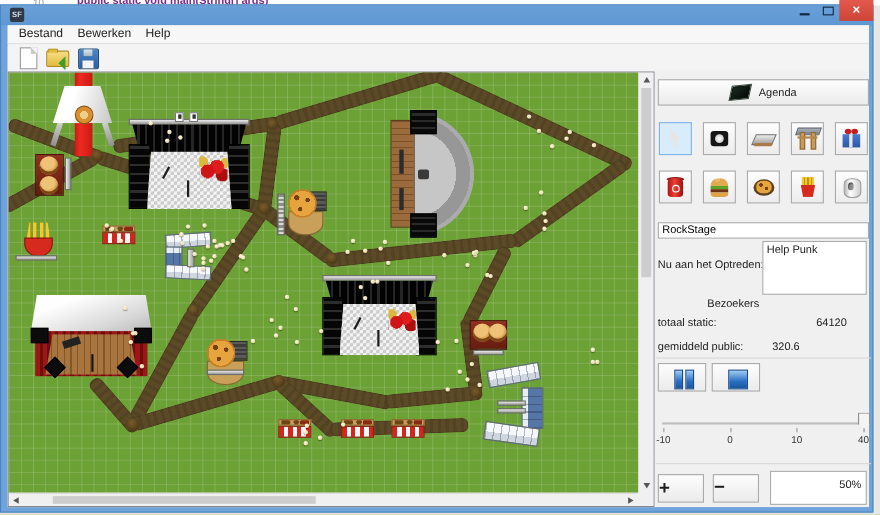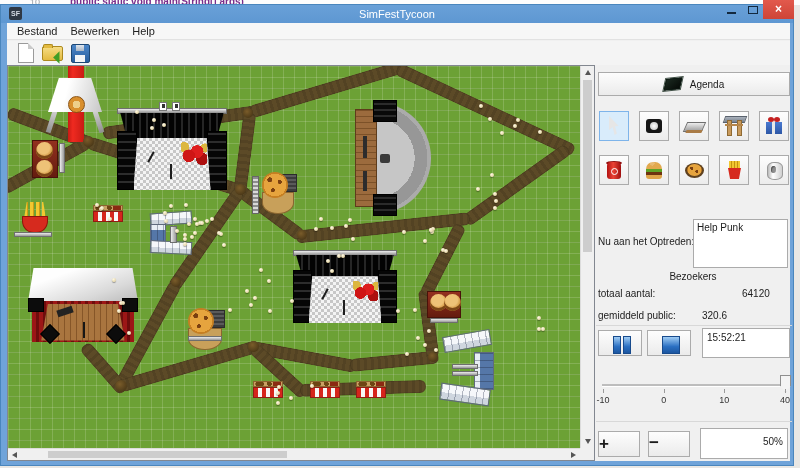--- a/index.html
+++ b/index.html
@@ -205,21 +205,21 @@
                  radial-gradient(circle,#e6a43e 0 70%,#c67f22 70%);}
   .ti-fries .cup{left:6px;top:10px;width:13px;height:11px;background:#d62a1e;clip-path:polygon(0 0,100% 0,84% 100%,16% 100%);}
   .ti-fries .fr{left:7px;top:3px;width:11px;height:8px;background:repeating-linear-gradient(90deg,#f2c830 0 2px,#c49310 2px 3px);}
   .ti-toilet-paper .roll{left:5px;top:4px;width:14px;height:16px;background:linear-gradient(90deg,#b9b9b9,#ffffff 35%,#cfcfcf);border-radius:45%/28%;border:1px solid #9a9a9a;}
   .ti-toilet-paper .hole{left:9px;top:8px;width:5px;height:7px;border-radius:50%;background:#8f8f8f;box-shadow:inset 1px 1px 1px #555;}
 
   .field{position:absolute;background:#fff;border:1px solid #ababab;box-sizing:border-box;font-size:10px;}
   #name-input{left:2px;top:138px;width:192px;height:15px;padding:1px 3px;font-family:"Liberation Sans",sans-serif;}
   #np-label{left:2px;top:172px;}
   #np-box{left:97px;top:155px;width:95px;height:49px;padding:2px 3px;}
-  #visitors-header{left:47px;top:207px;width:100px;text-align:center;}
+  #visitors-header{left:47px;top:207px;width:100px;text-align:left;}
   #total-label{left:2px;top:224px;} #total-value{left:106px;top:224px;padding-left:40px;}
   #avg-label{left:2px;top:246px;} #avg-value{left:106px;top:246px;}
   .pdiv{left:0;width:196px;height:1px;background:#d8d8d8;}
   #pause-btn{left:2px;top:266px;width:44px;height:26px;}
   #stop-btn{left:51px;top:266px;width:44px;height:26px;}
   .bluebar{position:absolute;top:5px;width:6px;height:16px;background:linear-gradient(180deg,#9fccf4,#2a6fc2 60%,#1c56a0);border:1px solid #174a8c;}
   #pause-btn .p1{left:14px;} #pause-btn .p2{left:24px;}
   #stop-btn .sq{position:absolute;left:14px;top:5px;width:16px;height:16px;background:linear-gradient(180deg,#9fccf4,#2a6fc2 60%,#1c56a0);border:1px solid #174a8c;}
   #time-box{left:106px;top:264px;width:88px;height:30px;padding:3px 4px;}
   #slider{left:0px;top:305px;width:196px;height:45px;}
@@ -236,21 +236,20 @@
 <body>
 
 <div id="desktop-code" class="abs">
   <span class="ln">10</span>
   <span class="code">public static void main(String[] args)</span>
 </div>
 
 <div id="win" class="abs"></div>
 <div id="titlebar" class="abs">
   <div id="sf-logo" class="abs">SF</div>
-  <div id="title" class="abs">SimFestTycoon</div>
 </div>
 <div id="btn-min" class="abs cap-btn">
     <i></i>
   </div>
 <div id="btn-max" class="abs cap-btn">
     <i></i>
   </div>
 <div id="btn-close" class="abs cap-btn">×</div>
 
 <div id="client" class="abs"></div>
@@ -572,40 +571,38 @@
         </span>
       </div>
       <div class="tool-btn" style="left: 163px; top: 91px;">
         <span class="ti ti-toilet-paper">
           <i class="roll"></i>
           <i class="hole"></i>
         </span>
       </div>
     </div>
 
+  <input id="name-input" class="field" value="RockStage" style="">
   <div id="np-label" class="abs">Nu aan het Optreden:</div>
   <div id="np-box" class="field">
     <span>Help Punk</span>
   </div>
   <div id="visitors-header" class="abs">Bezoekers</div>
-  <div id="total-label" class="abs">totaal aantal:</div>
+  <div id="total-label" class="abs">totaal static:</div>
   <div id="total-value" class="abs">64120</div>
   <div id="avg-label" class="abs">gemiddeld public:</div>
   <div id="avg-value" class="abs">320.6</div>
   <div class="abs pdiv" style="top:261px;"></div>
 
   <div id="pause-btn" class="btn">
     <span class="bluebar p1"></span>
     <span class="bluebar p2"></span>
   </div>
   <div id="stop-btn" class="btn">
     <span class="sq"></span>
-  </div>
-  <div id="time-box" class="field">
-    <span>15:52:21</span>
   </div>
 
   <div id="slider" class="abs">
     <div class="track"></div>
     <div class="thumb" style="left: 184px;"></div>
   <div class="tick" style="left: 7px;"></div>
       <div class="ticklab" style="left: -8px;">-10</div>
       <div class="tick" style="left: 67.6667px;"></div>
       <div class="ticklab" style="left: 52.6667px;">0</div>
       <div class="tick" style="left: 128.333px;"></div>

